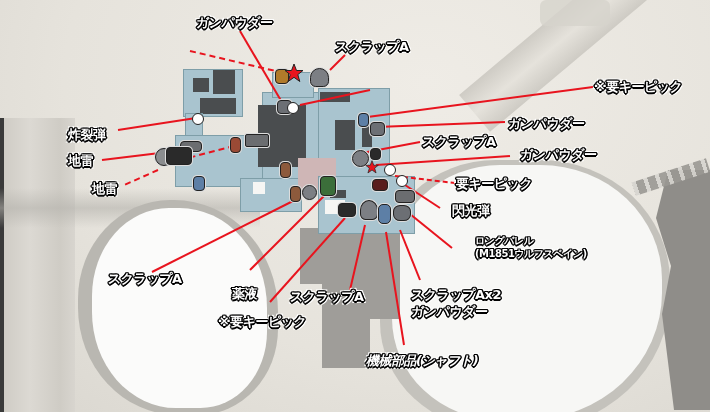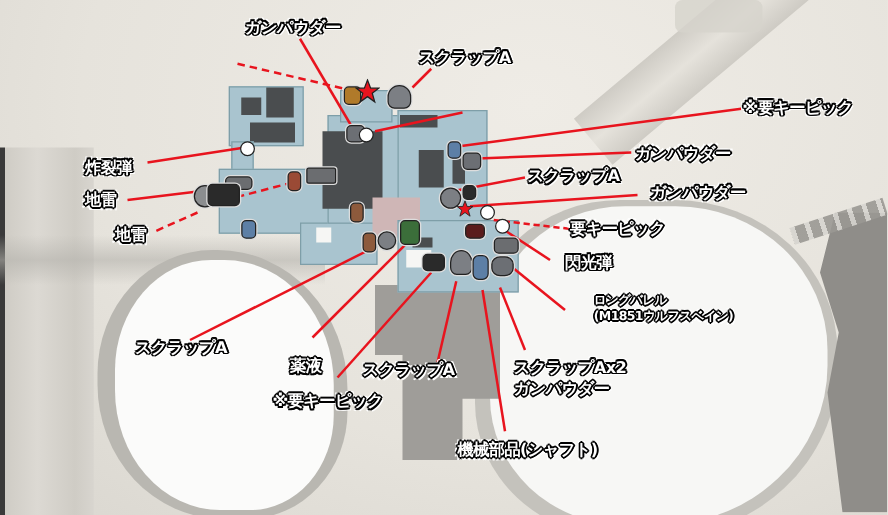--- a/index.html
+++ b/index.html
@@ -134,21 +134,21 @@
   <div class="lbl" style="left:594px; top:80px;">※要キーピック</div>
   <div class="lbl" style="left:508px; top:117px;">ガンパウダー</div>
   <div class="lbl" style="left:422px; top:135px;">スクラップA</div>
   <div class="lbl" style="left:520px; top:148px;">ガンパウダー</div>
   <div class="lbl" style="left:456px; top:177px;">要キーピック</div>
   <div class="lbl" style="left:452px; top:204px;">閃光弾</div>
   <div class="lbl small" style="left:455px; top:236px;">ロングバレル</div>
   <div class="lbl small" style="left:455px; top:249px;">(M1851ウルフスベイン)</div>
   <div class="lbl" style="left:411px; top:288px;">スクラップAx2</div>
   <div class="lbl" style="left:411px; top:305px;">ガンパウダー</div>
-  <div class="lbl" style="left:366px; top:354px;">機械部品(シャフト)</div>
+  <div class="lbl" style="left:366px; top:354px;font-style:italic;">機械部品(シャフト)</div>
   <div class="lbl" style="left:290px; top:290px;">スクラップA</div>
   <div class="lbl" style="left:218px; top:315px;">※要キーピック</div>
   <div class="lbl" style="left:232px; top:287px;">薬液</div>
   <div class="lbl" style="left:108px; top:272px;">スクラップA</div>
   <div class="lbl" style="left:68px; top:128px;">炸裂弾</div>
   <div class="lbl" style="left:68px; top:154px;">地雷</div>
   <div class="lbl" style="left:92px; top:182px;">地雷</div>
 </div>
 
 </body></html>

